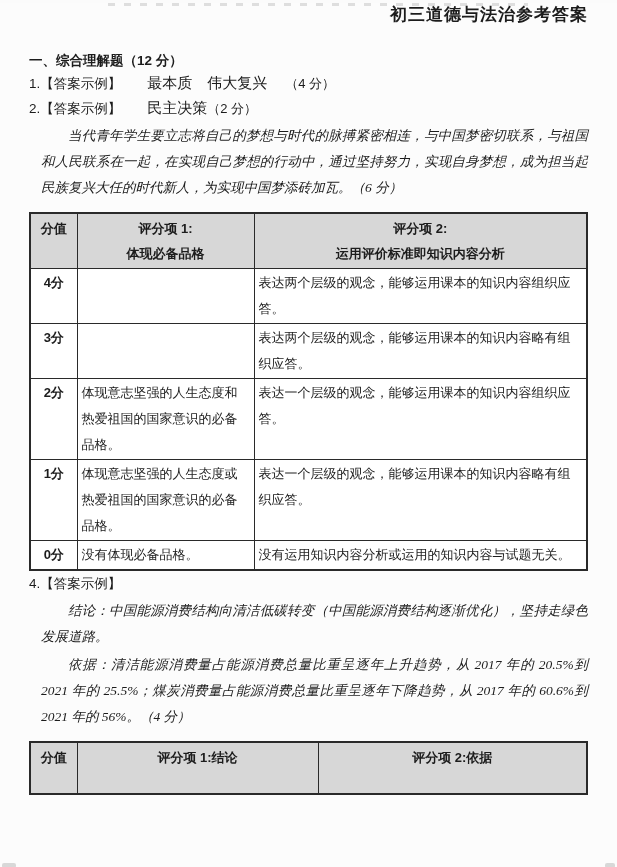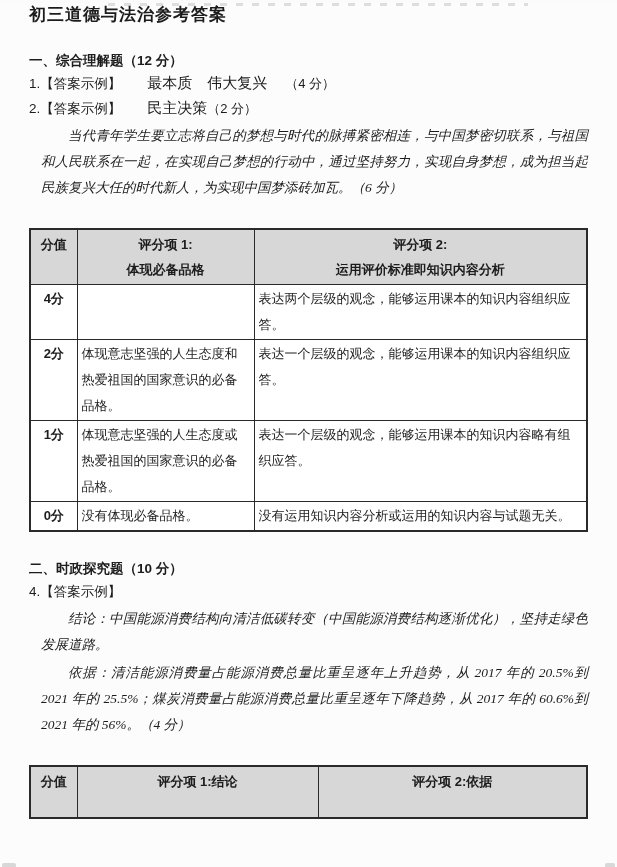--- a/index.html
+++ b/index.html
@@ -20,21 +20,21 @@
   
   .remnant {
     position: absolute; top: 0; left: 108px;
     width: 420px; height: 3px;
     background: repeating-linear-gradient(90deg,
       rgba(120,120,120,.45) 0 7px, rgba(120,120,120,0) 7px 16px);
     opacity: .5;
   }
   .doc-title {
     margin: 3px 0 0 0;
-    text-align: left;
+    text-align: right;
     font-size: 17px;
     font-weight: bold;
     letter-spacing: 1px;
   }
   .section-heading {
     margin: 25px 0 0 0;
     font-size: 13.5px;
     font-weight: bold;
     line-height: 20px;
   }
@@ -56,21 +56,21 @@
     font-family: "Liberation Serif", serif;
     font-style: italic;
     font-size: 13.5px;
     line-height: 26px;
     text-indent: 2em;
     text-align: justify;
   }
   table.rubric {
     border-collapse: collapse;
     width: 559px;
-    margin-top: 27px;
+    margin-top: 11px;
     border: 2px solid #2a2a2a;
     table-layout: fixed;
     background: #fff;
   }
   table.rubric th, table.rubric td {
     border: 1px solid #2a2a2a;
     font-size: 13px;
     box-sizing: border-box;
   }
   table.rubric th {
@@ -148,38 +148,42 @@
         </th>
       </tr>
     </thead>
     <tbody>
       <tr>
         <td class="score">4分</td>
         <td></td>
         <td>表达两个层级的观念，能够运用课本的知识内容组织应答。</td>
       </tr>
       <tr>
+        <td class="score">3分</td>
+        <td></td>
+        <td>表达两个层级的观念，能够运用课本的知识内容略有组织应答。</td>
+      </tr>
+      <tr>
         <td class="score">2分</td>
         <td>体现意志坚强的人生态度和热爱祖国的国家意识的必备品格。</td>
         <td>表达一个层级的观念，能够运用课本的知识内容组织应答。</td>
       </tr>
       <tr>
         <td class="score">1分</td>
         <td>体现意志坚强的人生态度或热爱祖国的国家意识的必备品格。</td>
         <td>表达一个层级的观念，能够运用课本的知识内容略有组织应答。</td>
       </tr>
       <tr>
         <td class="score">0分</td>
         <td>没有体现必备品格。</td>
         <td>没有运用知识内容分析或运用的知识内容与试题无关。</td>
       </tr>
     </tbody>
   </table>
 
-  <p class="section-heading sec2-heading">二、时政探究题（10 分）</p>
 
   <p class="answer-line">
     <span class="label">4.【答案示例】</span>
   </p>
 
   <p class="para">结论：中国能源消费结构向清洁低碳转变（中国能源消费结构逐渐优化），坚持走绿色发展道路。</p>
   <p class="para">依据：清洁能源消费量占能源消费总量比重呈逐年上升趋势，从 2017 年的 20.5%到 2021 年的 25.5%；煤炭消费量占能源消费总量比重呈逐年下降趋势，从 2017 年的 60.6%到 2021 年的 56%。（4 分）</p>
 
   <table class="rubric t2" id="table2">
     <colgroup>

